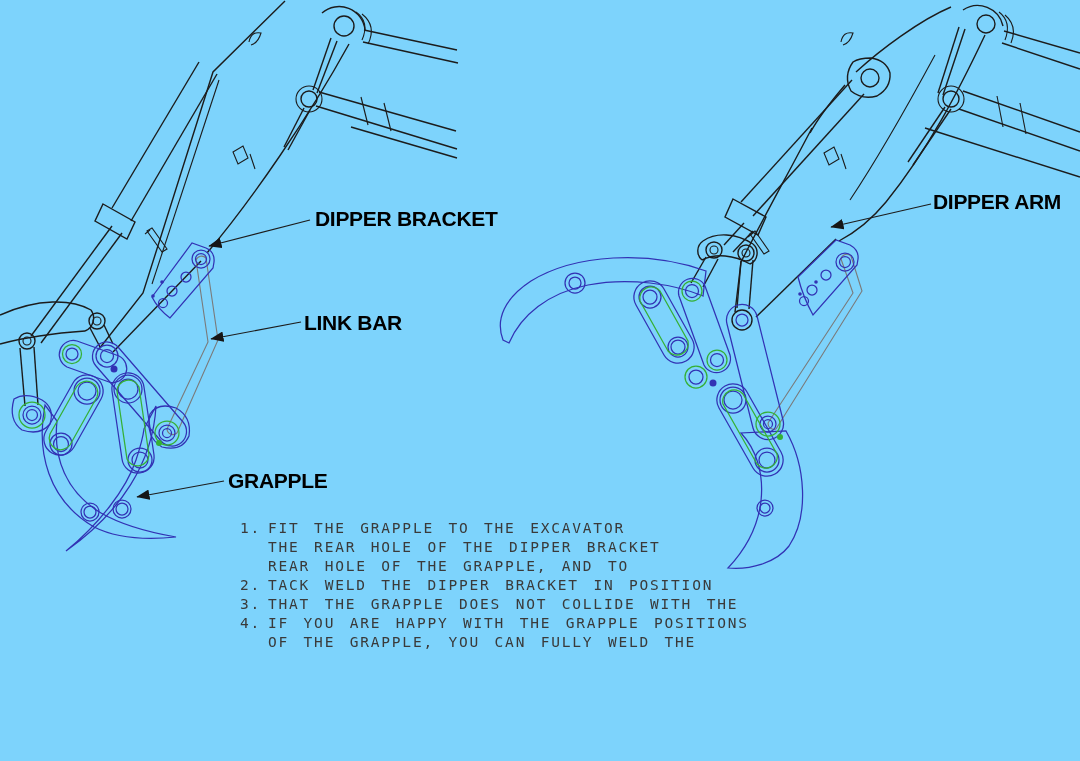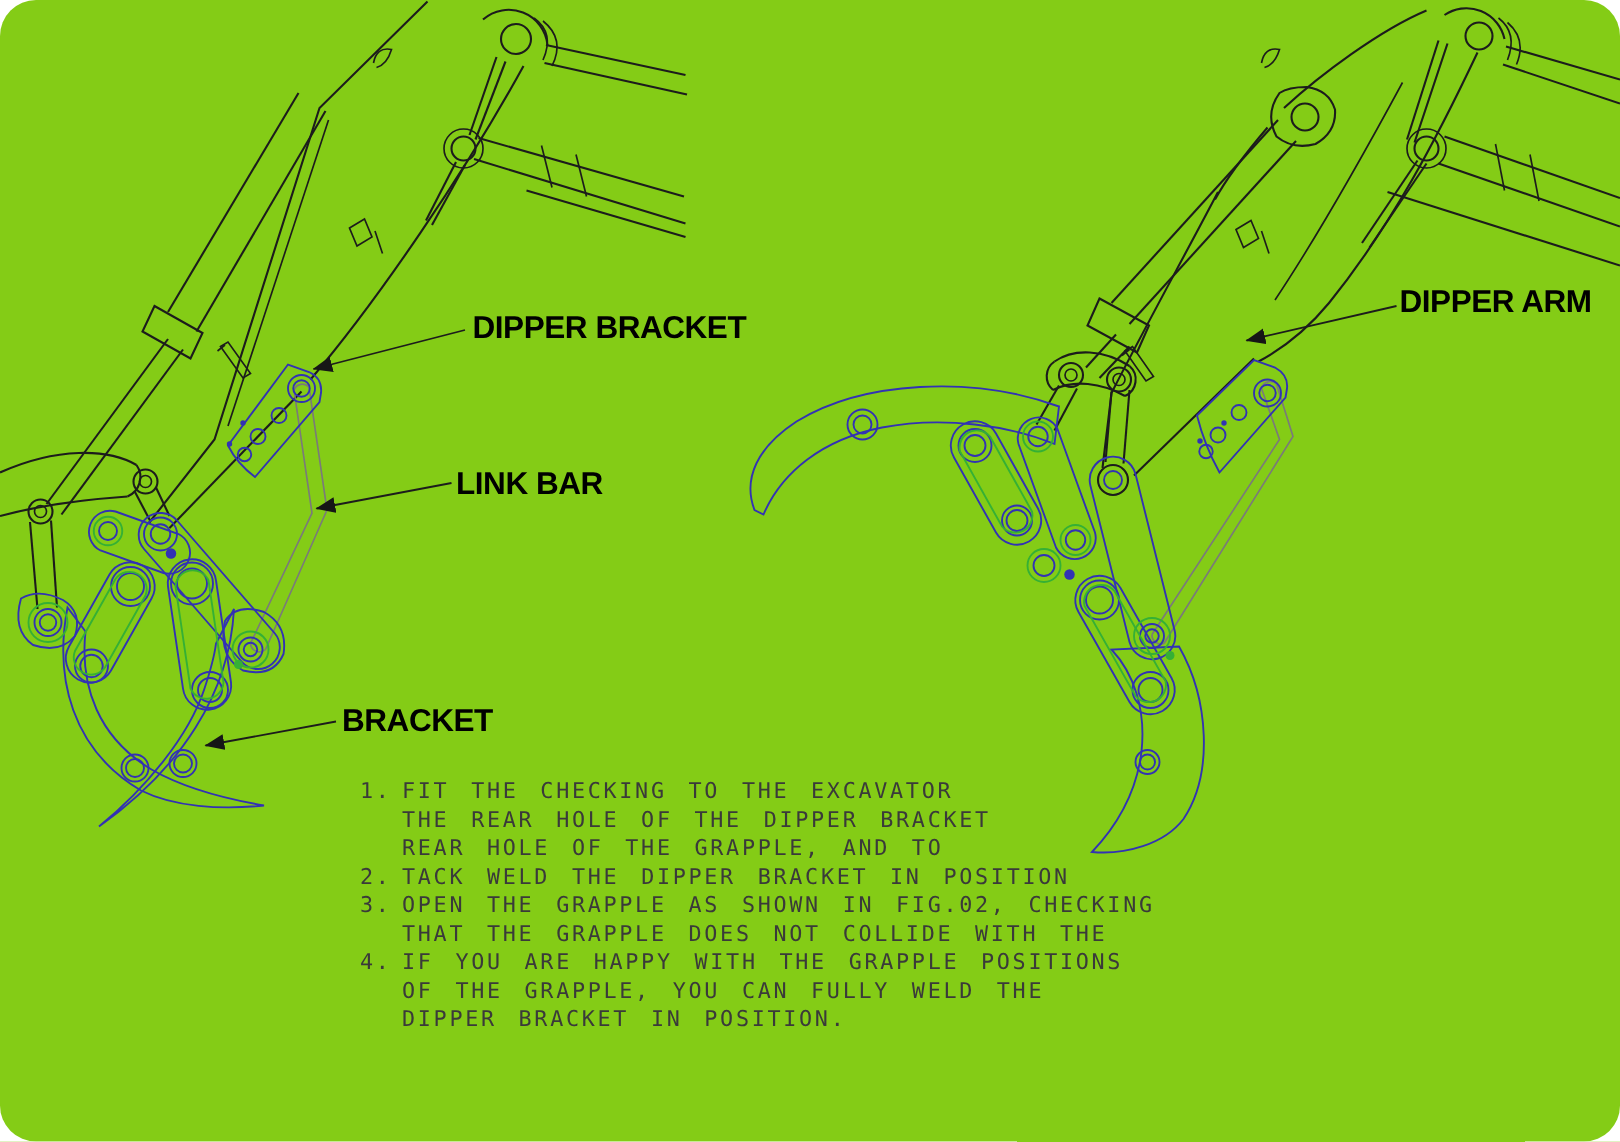--- a/index.html
+++ b/index.html
@@ -23,21 +23,21 @@
        font-family:"DejaVu Sans Mono",monospace;font-size:14.5px;line-height:19px;
        letter-spacing:1.8px;word-spacing:4px;color:var(--textc);white-space:nowrap;}
   .instr{display:flex;}
   .num{width:28px;flex:none;}
   .line{display:block;}
   .uln{text-underline-offset:3px;}
 </style>
 </head>
 <body>
 
-<div class="canvas" style="background: #84cc16; border-radius: 24px;">
+<div class="canvas" style="background: #7dd3fc;">
 
 <svg width="1080" height="761" viewBox="0 0 1080 761">
   <defs>
     <marker id="arw" viewBox="0 0 10 8" refX="9.5" refY="4" markerWidth="11" markerHeight="9" orient="auto">
       <path d="M0,0 L10,4 L0,8 Z" fill="#161616"></path>
     </marker>
   </defs>
 
   <g>
 
@@ -257,48 +257,46 @@
   <g>
     <path class="leader" marker-end="url(#arw)" d="M 310,220 L 209,246"></path>
     <path class="leader" marker-end="url(#arw)" d="M 301,322 L 211,339"></path>
     <path class="leader" marker-end="url(#arw)" d="M 224,481 L 137,497"></path>
     <path class="leader" marker-end="url(#arw)" d="M 931,204 L 831,227"></path>
   </g>
 </svg>
 
 <div class="lbl" style="left:315px;top:208px">DIPPER BRACKET</div>
 <div class="lbl" style="left:304px;top:312px">LINK BAR</div>
-<div class="lbl" style="left:228px;top:470px">BRACKET</div>
+<div class="lbl" style="left:228px;top:470px">GRAPPLE</div>
 <div class="lbl" style="left:933px;top:191px">DIPPER ARM</div>
 
 <div class="instructions">
       <div class="instr">
         <span class="num">1.</span>
         <span class="body">
-          <span class="line">FIT THE CHECKING TO THE EXCAVATOR</span>
+          <span class="line">FIT THE GRAPPLE TO THE EXCAVATOR</span>
           <span class="line">THE REAR HOLE OF THE DIPPER BRACKET</span>
           <span class="line">REAR HOLE OF THE GRAPPLE, AND TO</span>
         </span>
       </div>
       <div class="instr">
         <span class="num">2.</span>
         <span class="body">
           <span class="line"><span class="uln">TACK WELD</span> THE DIPPER BRACKET IN POSITION</span>
         </span>
       </div>
       <div class="instr">
         <span class="num">3.</span>
         <span class="body">
-          <span class="line">OPEN THE GRAPPLE AS SHOWN IN FIG.02, CHECKING</span>
           <span class="line">THAT THE GRAPPLE DOES NOT COLLIDE WITH THE</span>
         </span>
       </div>
       <div class="instr">
         <span class="num">4.</span>
         <span class="body">
           <span class="line">IF YOU ARE HAPPY WITH THE GRAPPLE POSITIONS</span>
           <span class="line">OF THE GRAPPLE, YOU CAN FULLY WELD THE</span>
-          <span class="line">DIPPER BRACKET IN POSITION.</span>
         </span>
       </div>
     </div>
 
 </div>
 
 </body></html>

